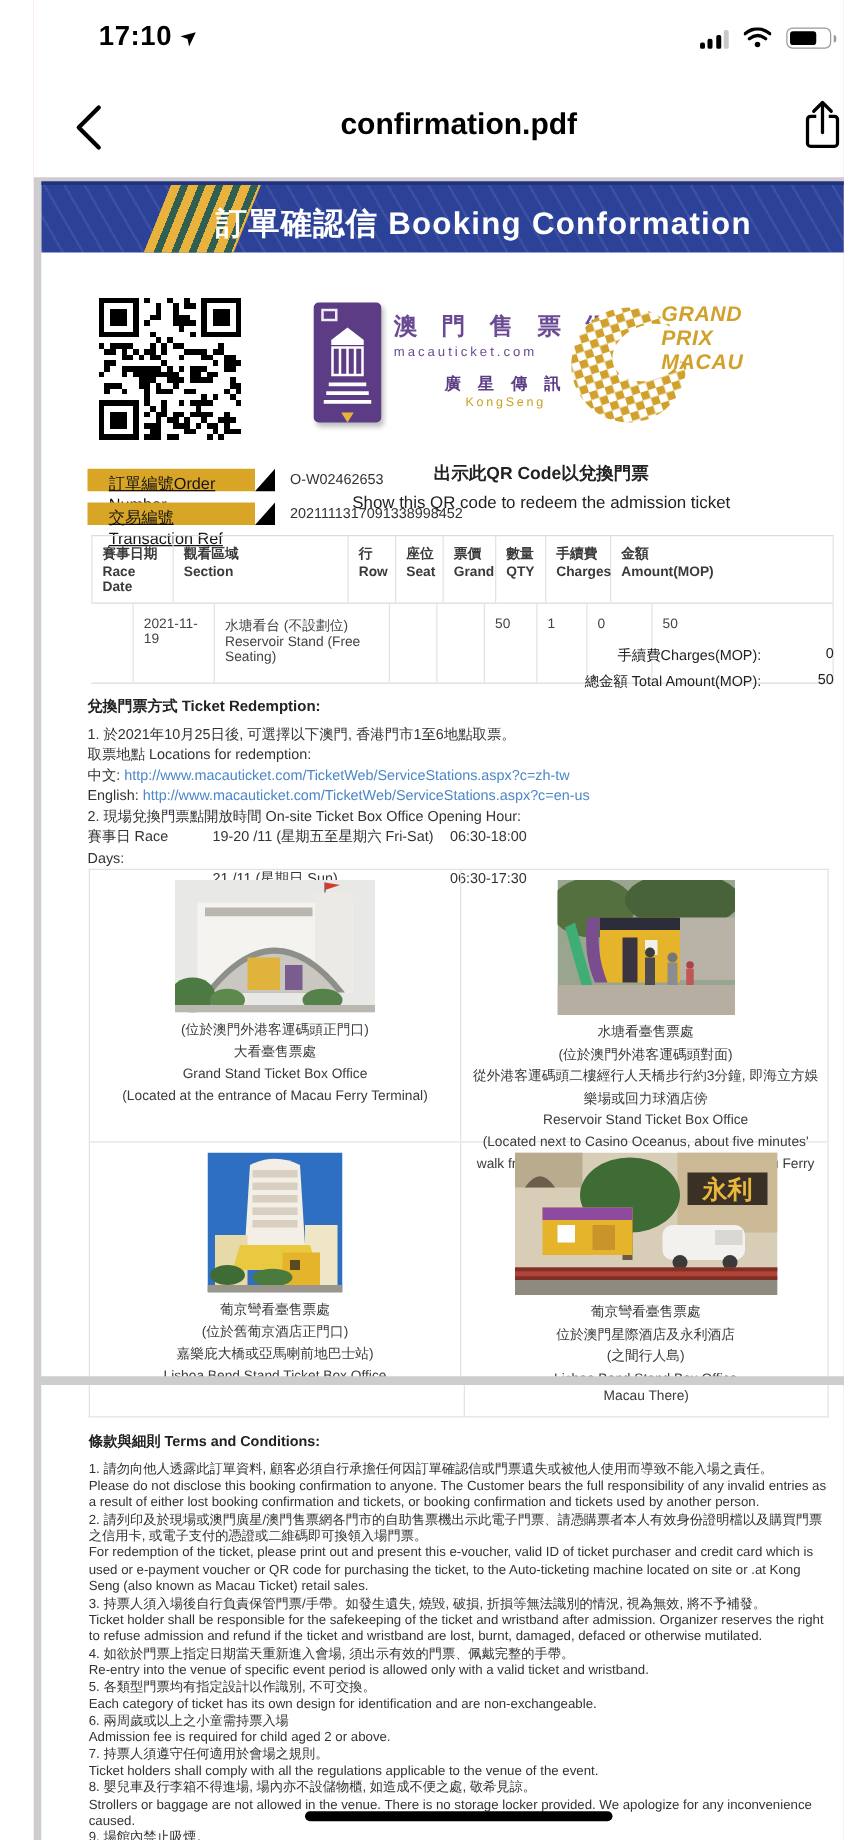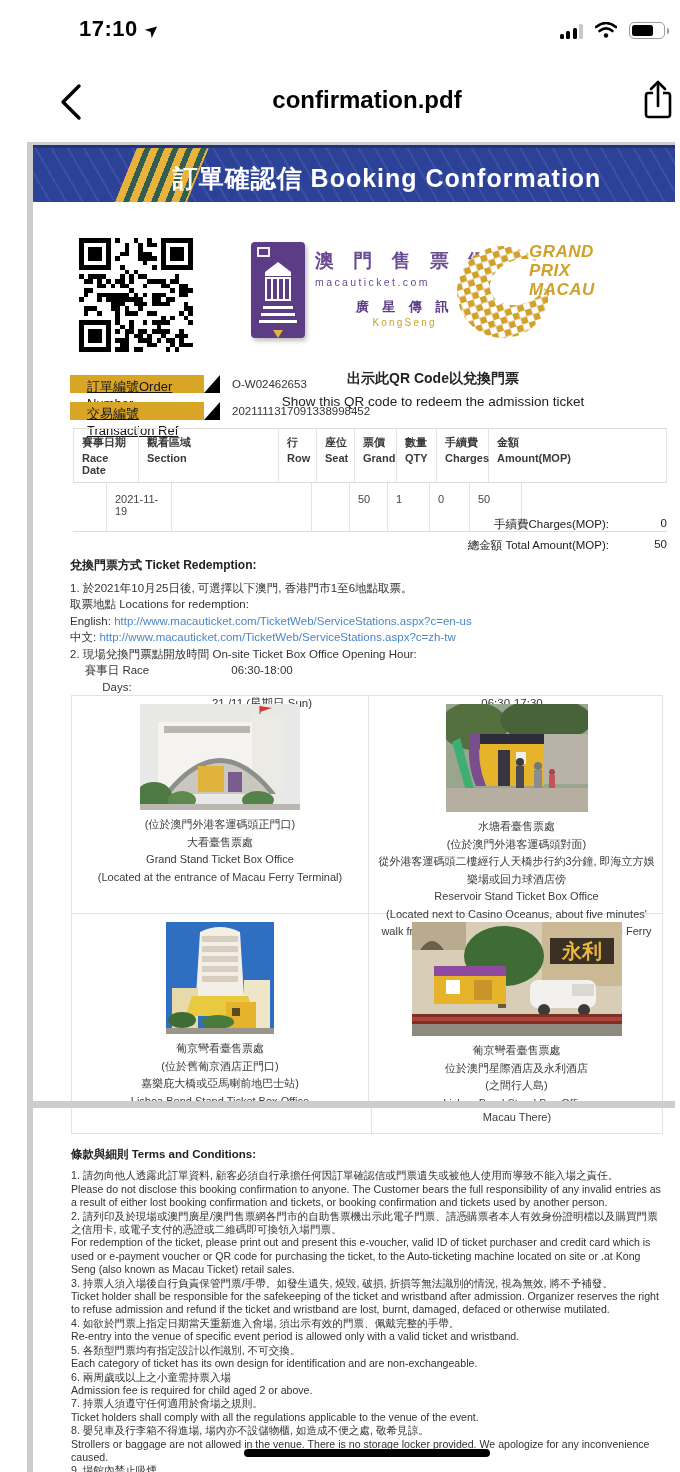--- a/index.html
+++ b/index.html
@@ -73,21 +73,21 @@
   .tix-body > div { padding-top:10px; padding-bottom:14px; }
   .totals { position:absolute; right:34px; top:372px; width:260px; font-size:11.5px; color:#222; }
   .tot-line { display:flex; justify-content:flex-end; margin-bottom:6px; }
   .tot-line b { font-weight:normal; }
   .tot-val { width:58px; text-align:right; }
 
   
   .redeem { position:absolute; left:37px; top:412px; width:600px; font-size:11.5px; line-height:16.5px; color:#333; }
   .redeem h3 { font-size:12px; color:#222; margin-bottom:6px; }
   .redeem a { color:#4a86c8; text-decoration:none; }
-  .rd-grid { display:grid; grid-template-columns:100px 190px 1fr;text-align:center; }
+  .rd-grid { display:grid; grid-template-columns:100px 190px 1fr; }
   .rd-grid div { padding-right:6px; }
 
   
   .offices { position:absolute; left:38px; top:550px; width:592px; border:1px solid #e3e3e3; border-bottom:none; }
   .off-row { display:grid; grid-template-columns:296px 296px; }
   .off-row.r1 { border-bottom:1px solid #e3e3e3; }
   .off-cell { padding:8px 8px 10px; text-align:center; }
   .off-cell + .off-cell { border-left:1px solid #e3e3e3; }
   .off-photo { display:block; margin:0 auto 6px; }
   .cap { font-size:11px; line-height:17.5px; color:#3b3b3b; }
@@ -431,20 +431,24 @@
               <div class="zh">手續費</div>
               <div>Charges</div>
             </div>
           <div>
               <div class="zh">金額</div>
               <div>Amount(MOP)</div>
             </div>
         </div>
         <div class="tix-row tix-body">
           <div>2021-11-19</div>
+          <div>
+              <div>水塘看台 (不設劃位)</div>
+              <div>Reservoir Stand (Free Seating)</div>
+            </div>
           <div></div>
           <div></div>
           <div>50</div>
           <div>1</div>
           <div>0</div>
           <div>50</div>
         </div>
       </div>
 
       <div class="totals">
@@ -455,27 +459,28 @@
         <div class="tot-line">
             <b>總金額 Total Amount(MOP):</b>
             <span class="tot-val">50</span>
           </div>
       </div>
 
       <div class="redeem">
         <h3>兌換門票方式 Ticket Redemption:</h3>
         <div>1. 於2021年10月25日後, 可選擇以下澳門, 香港門市1至6地點取票。</div>
         <div>取票地點 Locations for redemption:</div>
+        <div><span>中文:</span>
+          <a href="#">http://www.macauticket.com/TicketWeb/ServiceStations.aspx?c=zh-tw</a></div>
         <div><span>English:</span>
           <a href="#">http://www.macauticket.com/TicketWeb/ServiceStations.aspx?c=en-us</a></div>
-        <div><span>中文:</span>
-          <a href="#">http://www.macauticket.com/TicketWeb/ServiceStations.aspx?c=zh-tw</a></div>
         <div>2. 現場兌換門票點開放時間 On-site Ticket Box Office Opening Hour:</div>
         <div class="rd-grid">
           <div>賽事日 Race Days:</div>
+          <div>19-20 /11 (星期五至星期六 Fri-Sat)</div>
           <div>06:30-18:00</div>
         </div>
         <div class="rd-grid">
           <div></div>
           <div>21 /11 (星期日 Sun)</div>
           <div>06:30-17:30</div>
         </div>
       </div>
 
       <div class="offices">

